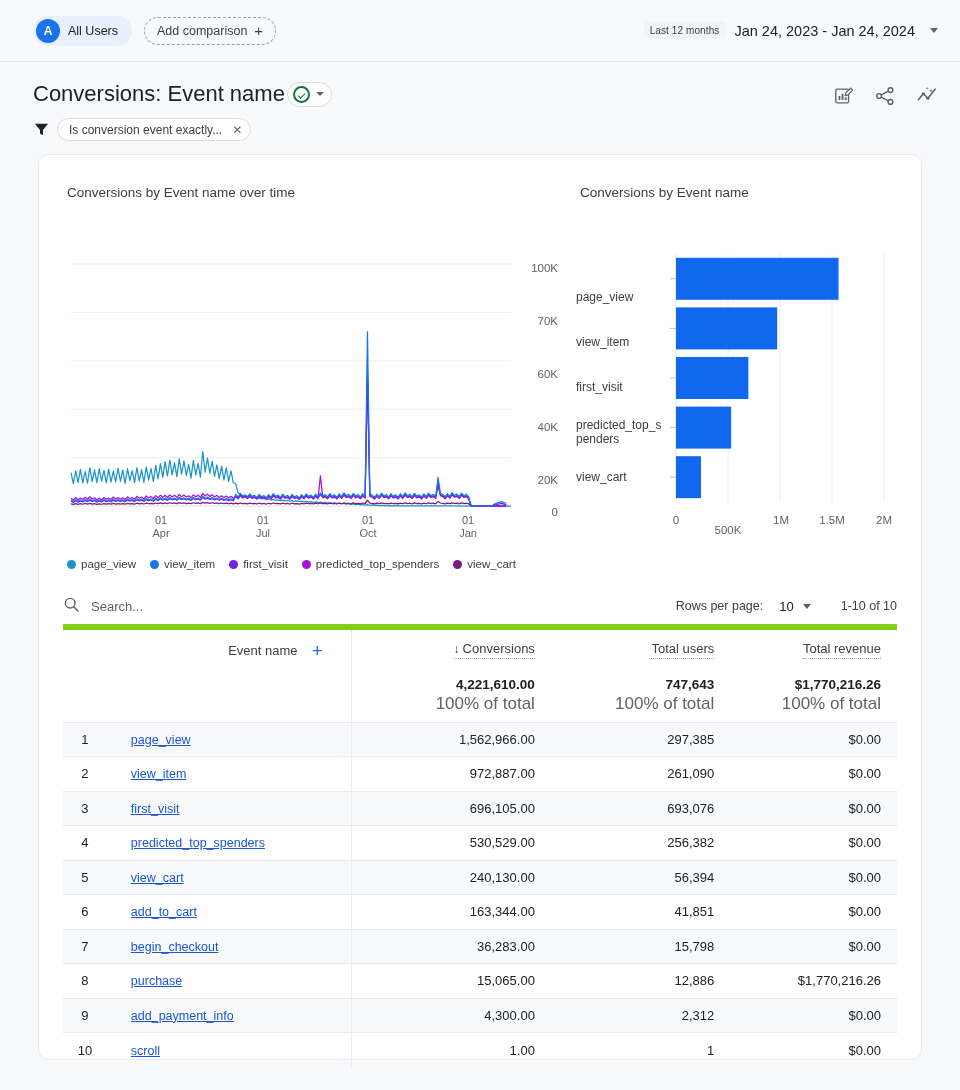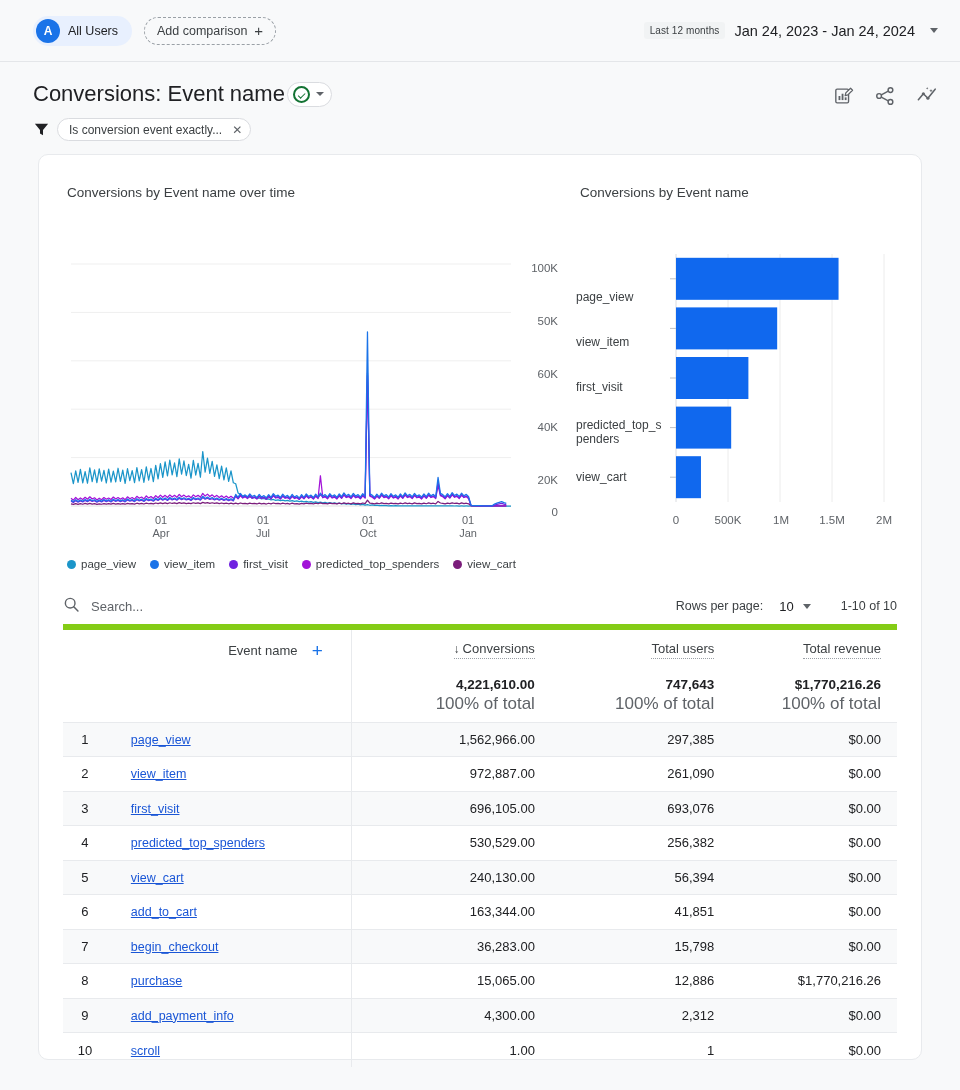--- a/index.html
+++ b/index.html
@@ -297,21 +297,21 @@
               <line x1="8" x2="448" y1="144.8" y2="144.8" stroke="#efefef" stroke-width="1"></line>
               <line x1="8" x2="448" y1="96.39999999999998" y2="96.39999999999998" stroke="#efefef" stroke-width="1"></line>
               <line x1="8" x2="448" y1="48" y2="48" stroke="#efefef" stroke-width="1"></line>
               <path d="M8.00 256.60 L10.35 267.74 L12.71 254.91 L15.06 266.28 L17.41 253.46 L19.76 266.77 L22.12 255.64 L24.47 267.25 L26.82 251.76 L29.18 265.56 L31.53 253.94 L33.88 266.53 L36.24 252.97 L38.59 265.07 L40.94 254.43 L43.29 267.01 L45.65 253.22 L48.00 266.04 L50.35 255.15 L52.71 265.80 L55.06 252.25 L57.41 265.32 L59.76 254.18 L62.12 267.49 L64.47 252.73 L66.82 264.59 L69.18 254.67 L71.53 266.53 L73.88 251.52 L76.24 264.83 L78.59 253.70 L80.94 266.28 L83.29 250.80 L85.65 264.11 L88.00 252.49 L90.35 265.56 L92.71 249.34 L95.06 262.90 L97.41 247.65 L99.76 261.44 L102.12 245.96 L104.47 259.99 L106.82 244.02 L109.18 258.78 L111.53 246.92 L113.88 260.72 L116.24 242.81 L118.59 258.06 L120.94 244.99 L123.29 259.51 L125.65 248.38 L128.00 262.17 L130.35 244.26 L132.71 259.02 L135.06 247.41 L137.41 261.20 L139.76 235.55 L142.12 256.12 L144.47 242.08 L146.82 257.33 L149.18 245.47 L151.53 260.48 L153.88 248.86 L156.24 262.65 L158.59 250.07 L160.94 263.86 L163.29 251.76 L165.65 265.32 L168.00 254.91 L170.35 266.77 L172.71 267.74 L175.06 276.93 L177.41 278.38 L179.76 280.56 L182.12 279.84 L184.47 281.29 L186.82 280.80 L189.18 282.26 L191.53 281.53 L193.88 282.50 L196.24 282.01 L198.59 282.98 L200.94 282.50 L203.29 283.47 L205.65 282.98 L208.00 283.95 L210.35 283.47 L212.71 284.43 L215.06 283.95 L217.41 284.68 L219.76 284.19 L222.12 284.92 L224.47 284.43 L226.82 285.16 L229.18 284.68 L231.53 285.40 L233.88 284.92 L236.24 285.64 L238.59 285.16 L240.94 285.89 L243.29 285.40 L245.65 286.13 L248.00 285.64 L250.35 286.37 L252.71 285.89 L255.06 286.61 L257.41 286.13 L259.76 286.85 L262.12 286.37 L264.47 287.10 L266.82 286.61 L269.18 287.34 L271.53 286.85 L273.88 287.58 L276.24 287.10 L278.59 287.82 L280.94 287.34 L283.29 288.06 L285.65 287.58 L288.00 288.31 L290.35 287.82 L292.71 288.55 L295.06 288.06 L297.41 288.79 L299.76 288.31 L302.12 289.03 L304.47 288.55 L306.82 289.27 L309.18 288.79 L311.53 289.39 L313.88 289.03 L316.24 289.52 L318.59 289.27 L320.94 289.64 L323.29 289.52 L325.65 289.76 L328.00 289.64 L330.35 289.81 L332.71 289.71 L335.06 289.85 L337.41 289.76 L339.76 289.88 L342.12 289.81 L344.47 289.90 L346.82 289.85 L349.18 289.93 L351.53 289.88 L353.88 289.94 L356.24 289.90 L358.59 289.95 L360.94 289.93 L363.29 289.96 L365.65 289.94 L368.00 289.98 L370.35 289.95 L372.71 289.98 L375.06 289.96 L377.41 289.99 L379.76 289.97 L382.12 289.99 L384.47 289.98 L386.82 289.99 L389.18 289.98 L391.53 290.00 L393.88 289.99 L396.24 290.00 L398.59 289.99 L400.94 290.00 L403.29 289.99 L405.65 290.00 L408.00 289.99 L410.35 290.00 L412.71 290.00 L415.06 290.00 L417.41 290.00 L419.76 290.00 L422.12 290.00 L424.47 290.00 L426.82 290.00 L429.18 290.00 L431.53 290.00 L433.88 290.00 L436.24 290.00 L438.59 290.00 L440.94 290.00 L443.29 290.00 L445.65 290.00 L448.00 290.00 " fill="none" stroke="#1b95c9" stroke-width="1.25" stroke-linejoin="round"></path>
               <path d="M8.00 287.82 L10.35 288.43 L12.71 287.58 L15.06 288.31 L17.41 287.70 L19.76 288.26 L22.12 287.46 L24.47 288.16 L26.82 287.34 L29.18 288.06 L31.53 287.63 L33.88 288.31 L36.24 287.77 L38.59 288.26 L40.94 287.58 L43.29 288.11 L45.65 287.68 L48.00 288.21 L50.35 287.43 L52.71 288.02 L55.06 287.53 L57.41 288.11 L59.76 287.63 L62.12 288.23 L64.47 287.34 L66.82 287.94 L69.18 287.53 L71.53 288.11 L73.88 287.22 L76.24 287.82 L78.59 287.39 L80.94 288.02 L83.29 287.10 L85.65 287.75 L88.00 287.27 L90.35 287.87 L92.71 286.98 L95.06 287.68 L97.41 286.85 L99.76 287.56 L102.12 286.90 L104.47 287.63 L106.82 286.76 L109.18 287.48 L111.53 286.90 L113.88 287.58 L116.24 286.66 L118.59 287.39 L120.94 286.85 L123.29 287.53 L125.65 287.05 L128.00 287.68 L130.35 286.76 L132.71 287.43 L135.06 286.90 L137.41 287.58 L139.76 286.37 L142.12 287.14 L144.47 286.56 L146.82 287.29 L149.18 286.76 L151.53 287.43 L153.88 286.90 L156.24 287.58 L158.59 287.00 L160.94 287.68 L163.29 287.10 L165.65 287.77 L168.00 287.19 L170.35 287.87 L172.71 287.22 L175.06 287.87 L177.41 287.00 L179.76 287.68 L182.12 287.27 L184.47 287.82 L186.82 287.05 L189.18 287.73 L191.53 287.43 L193.88 287.97 L196.24 287.19 L198.59 287.82 L200.94 287.48 L203.29 288.02 L205.65 287.24 L208.00 287.87 L210.35 287.00 L212.71 287.68 L215.06 287.39 L217.41 287.97 L219.76 287.14 L222.12 287.77 L224.47 287.48 L226.82 288.02 L229.18 287.19 L231.53 287.82 L233.88 287.58 L236.24 288.09 L238.59 287.29 L240.94 287.87 L243.29 287.10 L245.65 287.73 L248.00 287.39 L250.35 287.97 L252.71 287.14 L255.06 287.77 L257.41 286.90 L259.76 287.58 L262.12 287.29 L264.47 287.87 L266.82 287.05 L269.18 287.68 L271.53 287.39 L273.88 287.94 L276.24 287.10 L278.59 287.73 L280.94 286.81 L283.29 287.53 L285.65 287.24 L288.00 287.82 L290.35 286.95 L292.71 287.63 L295.06 287.29 L297.41 287.87 L299.76 287.00 L302.12 287.68 L304.47 284.19 L306.82 287.10 L309.18 287.39 L311.53 287.92 L313.88 287.14 L316.24 287.77 L318.59 286.90 L320.94 287.58 L323.29 287.29 L325.65 287.87 L328.00 287.05 L330.35 287.68 L332.71 287.39 L335.06 287.94 L337.41 287.10 L339.76 287.73 L342.12 286.85 L344.47 287.53 L346.82 287.24 L349.18 287.82 L351.53 286.95 L353.88 287.63 L356.24 287.39 L358.59 287.94 L360.94 287.10 L363.29 287.73 L365.65 286.90 L368.00 287.58 L370.35 287.24 L372.71 287.82 L375.06 285.40 L377.41 287.00 L379.76 287.34 L382.12 287.89 L384.47 287.05 L386.82 287.68 L389.18 286.81 L391.53 287.48 L393.88 287.19 L396.24 287.80 L398.59 286.95 L400.94 287.63 L403.29 287.24 L405.65 287.85 L408.00 289.78 L410.35 289.83 L412.71 289.85 L415.06 289.88 L417.41 289.90 L419.76 289.92 L422.12 289.93 L424.47 289.93 L426.82 289.94 L429.18 289.95 L431.53 289.95 L433.88 289.95 L436.24 289.95 L438.59 289.95 L440.94 289.95 L443.29 289.95 " fill="none" stroke="#7b1d7b" stroke-width="1.25" stroke-linejoin="round"></path>
               <path d="M8.00 282.26 L10.35 284.19 L12.71 281.53 L15.06 283.71 L17.41 282.01 L19.76 283.47 L22.12 281.29 L24.47 283.22 L26.82 280.80 L29.18 282.98 L31.53 281.77 L33.88 283.95 L36.24 282.26 L38.59 283.71 L40.94 281.53 L43.29 283.22 L45.65 282.01 L48.00 283.47 L50.35 281.05 L52.71 282.98 L55.06 281.53 L57.41 283.22 L59.76 281.77 L62.12 283.71 L64.47 280.80 L66.82 282.74 L69.18 281.53 L71.53 283.22 L73.88 280.32 L76.24 282.26 L78.59 281.05 L80.94 282.98 L83.29 279.84 L85.65 282.01 L88.00 280.56 L90.35 282.50 L92.71 279.59 L95.06 281.77 L97.41 279.11 L99.76 281.29 L102.12 279.35 L104.47 281.53 L106.82 278.87 L109.18 281.05 L111.53 279.35 L113.88 281.29 L116.24 278.38 L118.59 280.80 L120.94 279.11 L123.29 281.05 L125.65 279.84 L128.00 281.77 L130.35 278.87 L132.71 280.80 L135.06 279.35 L137.41 281.29 L139.76 277.42 L142.12 280.08 L144.47 278.14 L146.82 280.56 L149.18 278.87 L151.53 281.05 L153.88 279.35 L156.24 281.53 L158.59 279.84 L160.94 281.77 L163.29 280.08 L165.65 282.01 L168.00 280.32 L170.35 282.26 L172.71 280.56 L175.06 282.74 L177.41 279.84 L179.76 282.01 L182.12 280.80 L184.47 282.50 L186.82 280.08 L189.18 282.26 L191.53 281.29 L193.88 282.98 L196.24 280.56 L198.59 282.50 L200.94 281.53 L203.29 283.22 L205.65 280.80 L208.00 282.74 L210.35 279.84 L212.71 282.01 L215.06 281.29 L217.41 282.98 L219.76 280.32 L222.12 282.26 L224.47 281.53 L226.82 283.22 L229.18 280.56 L231.53 282.50 L233.88 281.77 L236.24 283.47 L238.59 280.80 L240.94 282.74 L243.29 280.08 L245.65 282.26 L248.00 281.05 L250.35 282.98 L252.71 280.32 L255.06 282.50 L257.41 259.75 L259.76 281.77 L262.12 280.80 L264.47 282.74 L266.82 279.84 L269.18 282.01 L271.53 281.05 L273.88 282.98 L276.24 280.08 L278.59 282.26 L280.94 279.11 L283.29 281.53 L285.65 280.56 L288.00 282.50 L290.35 279.59 L292.71 281.77 L295.06 280.80 L297.41 282.74 L299.76 279.84 L302.12 282.01 L304.47 159.32 L306.82 280.08 L309.18 281.29 L311.53 282.98 L313.88 280.32 L316.24 282.26 L318.59 279.35 L320.94 281.53 L323.29 280.80 L325.65 282.74 L328.00 279.84 L330.35 282.01 L332.71 281.05 L335.06 282.98 L337.41 280.08 L339.76 282.26 L342.12 279.11 L344.47 281.53 L346.82 280.56 L349.18 282.50 L351.53 279.59 L353.88 281.77 L356.24 281.05 L358.59 282.98 L360.94 280.08 L363.29 282.26 L365.65 279.35 L368.00 281.53 L370.35 280.56 L372.71 282.50 L375.06 269.19 L377.41 279.59 L379.76 280.80 L382.12 282.74 L384.47 279.84 L386.82 282.01 L389.18 278.87 L391.53 281.29 L393.88 280.32 L396.24 282.50 L398.59 279.35 L400.94 281.53 L403.29 280.56 L405.65 282.74 L408.00 289.56 L410.35 289.66 L412.71 289.71 L415.06 289.76 L417.41 289.81 L419.76 289.83 L422.12 289.85 L424.47 289.88 L426.82 289.90 L429.18 289.93 L431.53 289.93 L433.88 289.93 L436.24 289.93 L438.59 289.93 L440.94 289.93 L443.29 289.93 " fill="none" stroke="#a213d8" stroke-width="1.25" stroke-linejoin="round"></path>
               <path d="M8.00 285.16 L10.35 286.37 L12.71 284.68 L15.06 286.13 L17.41 284.92 L19.76 285.89 L22.12 284.43 L24.47 285.64 L26.82 284.19 L29.18 285.40 L31.53 284.68 L33.88 286.13 L36.24 284.92 L38.59 285.89 L40.94 284.43 L43.29 285.64 L45.65 284.68 L48.00 285.89 L50.35 284.19 L52.71 285.40 L55.06 284.43 L57.41 285.64 L59.76 284.68 L62.12 285.89 L64.47 283.95 L66.82 285.16 L69.18 284.43 L71.53 285.64 L73.88 283.71 L76.24 284.92 L78.59 284.19 L80.94 285.40 L83.29 283.47 L85.65 284.68 L88.00 283.95 L90.35 285.16 L92.71 283.22 L95.06 284.43 L97.41 282.74 L99.76 284.19 L102.12 282.98 L104.47 284.43 L106.82 282.50 L109.18 283.95 L111.53 282.98 L113.88 284.19 L116.24 282.26 L118.59 283.71 L120.94 282.74 L123.29 283.95 L125.65 283.22 L128.00 284.43 L130.35 282.50 L132.71 283.71 L135.06 282.98 L137.41 284.19 L139.76 281.53 L142.12 283.22 L144.47 282.26 L146.82 283.47 L149.18 282.74 L151.53 283.95 L153.88 282.98 L156.24 284.19 L158.59 283.22 L160.94 284.43 L163.29 283.47 L165.65 284.68 L168.00 283.71 L170.35 284.92 L172.71 279.84 L175.06 282.26 L177.41 278.87 L179.76 281.53 L182.12 280.32 L184.47 282.01 L186.82 279.35 L189.18 281.77 L191.53 280.80 L193.88 282.50 L196.24 279.84 L198.59 282.01 L200.94 281.05 L203.29 282.74 L205.65 280.08 L208.00 282.26 L210.35 279.11 L212.71 281.53 L215.06 280.56 L217.41 282.50 L219.76 279.59 L222.12 281.77 L224.47 280.80 L226.82 282.74 L229.18 279.84 L231.53 282.01 L233.88 281.05 L236.24 282.98 L238.59 280.08 L240.94 282.26 L243.29 279.35 L245.65 281.77 L248.00 280.56 L250.35 282.50 L252.71 279.59 L255.06 281.77 L257.41 278.63 L259.76 281.29 L262.12 280.08 L264.47 282.01 L266.82 279.11 L269.18 281.53 L271.53 280.32 L273.88 282.26 L276.24 279.35 L278.59 281.77 L280.94 278.38 L283.29 281.05 L285.65 279.84 L288.00 281.77 L290.35 278.87 L292.71 281.29 L295.06 280.08 L297.41 282.26 L299.76 279.11 L302.12 281.53 L304.47 156.90 L306.82 279.35 L309.18 280.56 L311.53 282.26 L313.88 279.59 L316.24 281.77 L318.59 278.63 L320.94 281.05 L323.29 280.08 L325.65 282.01 L328.00 279.11 L330.35 281.53 L332.71 280.32 L335.06 282.26 L337.41 279.35 L339.76 281.77 L342.12 278.38 L344.47 281.05 L346.82 279.84 L349.18 281.77 L351.53 278.87 L353.88 281.29 L356.24 280.32 L358.59 282.26 L360.94 279.35 L363.29 281.77 L365.65 278.63 L368.00 281.05 L370.35 279.84 L372.71 281.77 L375.06 266.28 L377.41 278.87 L379.76 280.08 L382.12 282.01 L384.47 279.11 L386.82 281.53 L389.18 278.14 L391.53 280.80 L393.88 279.59 L396.24 281.77 L398.59 278.63 L400.94 281.29 L403.29 279.84 L405.65 282.01 L408.00 289.52 L410.35 289.64 L412.71 289.69 L415.06 289.73 L417.41 289.78 L419.76 289.81 L422.12 289.83 L424.47 289.85 L426.82 289.88 L429.18 289.90 L431.53 289.03 L433.88 288.31 L436.24 287.82 L438.59 287.34 L440.94 288.06 L443.29 288.55 " fill="none" stroke="#7022e0" stroke-width="1.25" stroke-linejoin="round"></path>
               <path d="M8.00 284.19 L10.35 285.64 L12.71 283.71 L15.06 285.40 L17.41 283.95 L19.76 285.16 L22.12 283.47 L24.47 284.92 L26.82 283.22 L29.18 284.68 L31.53 283.71 L33.88 285.40 L36.24 283.95 L38.59 285.16 L40.94 283.47 L43.29 284.92 L45.65 283.71 L48.00 285.16 L50.35 283.22 L52.71 284.68 L55.06 283.47 L57.41 284.92 L59.76 283.71 L62.12 285.16 L64.47 282.98 L66.82 284.43 L69.18 283.47 L71.53 284.92 L73.88 282.74 L76.24 284.19 L78.59 283.22 L80.94 284.68 L83.29 282.50 L85.65 283.95 L88.00 282.98 L90.35 284.43 L92.71 282.26 L95.06 283.71 L97.41 281.77 L99.76 283.47 L102.12 282.01 L104.47 283.71 L106.82 281.53 L109.18 283.22 L111.53 282.01 L113.88 283.47 L116.24 281.29 L118.59 282.98 L120.94 281.77 L123.29 283.22 L125.65 282.26 L128.00 283.71 L130.35 281.53 L132.71 282.98 L135.06 282.01 L137.41 283.47 L139.76 280.32 L142.12 282.50 L144.47 281.05 L146.82 282.74 L149.18 281.53 L151.53 283.22 L153.88 282.01 L156.24 283.47 L158.59 282.26 L160.94 283.71 L163.29 282.50 L165.65 283.95 L168.00 282.74 L170.35 284.19 L172.71 278.38 L175.06 281.29 L177.41 277.42 L179.76 280.32 L182.12 278.87 L184.47 280.80 L186.82 277.90 L189.18 280.56 L191.53 279.35 L193.88 281.53 L196.24 278.38 L198.59 281.05 L200.94 279.59 L203.29 281.77 L205.65 278.63 L208.00 281.29 L210.35 277.66 L212.71 280.32 L215.06 279.11 L217.41 281.53 L219.76 278.14 L222.12 280.80 L224.47 279.35 L226.82 281.77 L229.18 278.38 L231.53 281.05 L233.88 279.59 L236.24 282.01 L238.59 278.63 L240.94 281.29 L243.29 277.90 L245.65 280.56 L248.00 279.11 L250.35 281.53 L252.71 278.14 L255.06 280.80 L257.41 277.17 L259.76 280.08 L262.12 278.63 L264.47 281.05 L266.82 277.66 L269.18 280.32 L271.53 278.87 L273.88 281.29 L276.24 277.90 L278.59 280.56 L280.94 276.93 L283.29 279.84 L285.65 278.38 L288.00 280.80 L290.35 277.42 L292.71 280.08 L295.06 278.63 L297.41 281.05 L299.76 277.66 L302.12 280.32 L304.47 115.76 L306.82 277.90 L309.18 279.11 L311.53 281.29 L313.88 278.14 L316.24 280.80 L318.59 277.17 L320.94 279.84 L323.29 278.63 L325.65 281.05 L328.00 277.66 L330.35 280.32 L332.71 278.87 L335.06 281.29 L337.41 277.90 L339.76 280.56 L342.12 276.93 L344.47 279.84 L346.82 278.38 L349.18 280.80 L351.53 277.42 L353.88 280.08 L356.24 278.87 L358.59 281.05 L360.94 277.90 L363.29 280.56 L365.65 277.17 L368.00 279.84 L370.35 278.38 L372.71 280.80 L375.06 261.44 L377.41 277.42 L379.76 278.63 L382.12 280.80 L384.47 277.66 L386.82 280.32 L389.18 276.69 L391.53 279.59 L393.88 278.14 L396.24 280.56 L398.59 277.17 L400.94 279.84 L403.29 278.38 L405.65 280.80 L408.00 289.27 L410.35 289.52 L412.71 289.56 L415.06 289.64 L417.41 289.71 L419.76 289.76 L422.12 289.78 L424.47 289.81 L426.82 289.83 L429.18 289.85 L431.53 288.06 L433.88 287.10 L436.24 286.37 L438.59 285.64 L440.94 286.61 L443.29 287.34 " fill="none" stroke="#1a73e8" stroke-width="1.25" stroke-linejoin="round"></path>
             </svg>
           <div class="ylab" style="top:46px;">100K</div>
-          <div class="ylab" style="top:99px;">50K</div>
+          <div class="ylab" style="top:99px;">70K</div>
           <div class="ylab" style="top:152px;">60K</div>
           <div class="ylab" style="top:205px;">40K</div>
           <div class="ylab" style="top:258px;">20K</div>
           <div class="ylab" style="top:290px;">0</div>
         </div>
         <div style="position:relative;height:30px;margin-top:-2px;">
           <div class="xlab" style="left:78px;top:0;">01<br>Apr</div>
           <div class="xlab" style="left:180px;top:0;">01<br>Jul</div>
           <div class="xlab" style="left:285px;top:0;">01<br>Oct</div>
           <div class="xlab" style="left:385px;top:0;">01<br>Jan</div>
@@ -361,21 +361,21 @@
               <line x1="94" x2="100" y1="261.2" y2="261.2" stroke="#bdc1c6" stroke-width="1"></line>
             </svg>
           <div class="bar-cat" style="top:74px;">page_view</div>
           <div class="bar-cat" style="top:119px;">view_item</div>
           <div class="bar-cat" style="top:164px;">first_visit</div>
           <div class="bar-cat" style="top:202px;width:88px;">predicted_top_s<br>penders</div>
           <div class="bar-cat" style="top:254px;">view_cart</div>
         </div>
         <div style="position:relative;height:24px;margin-top:-2px;">
           <div class="bar-xlab" style="left:78px;">0</div>
-          <div class="bar-xlab" style="left:130px;">500K</div>
+          <div class="bar-xlab" style="left:130px;margin-top:10px;">500K</div>
           <div class="bar-xlab" style="left:183px;">1M</div>
           <div class="bar-xlab" style="left:234px;">1.5M</div>
           <div class="bar-xlab" style="left:286px;">2M</div>
         </div>
       </div>
     </div>
 
     <div class="tbl-toolbar">
       <div class="search-box">
         <span>

